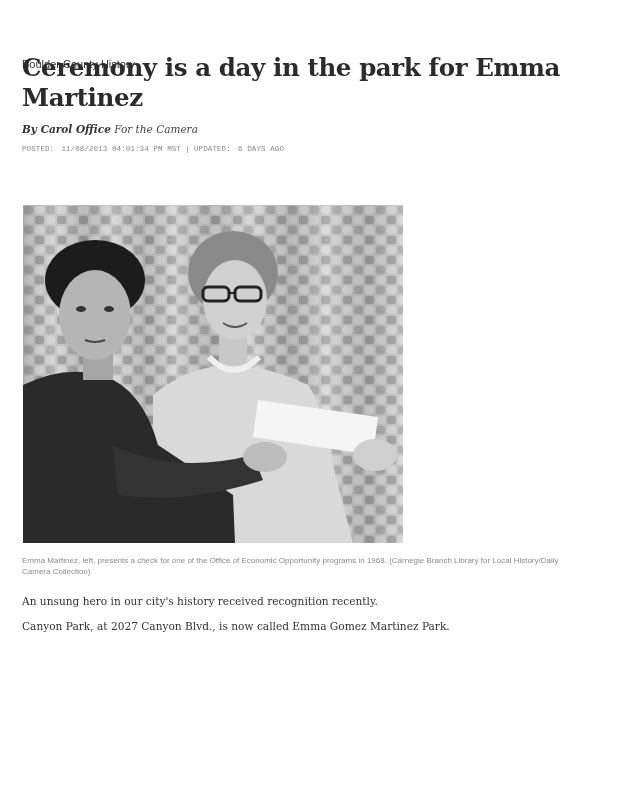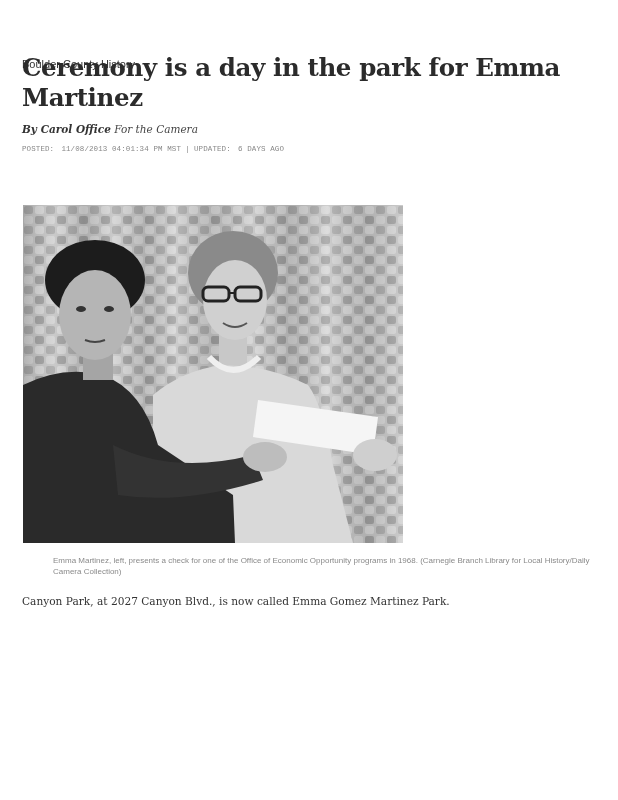--- a/index.html
+++ b/index.html
@@ -82,21 +82,20 @@
     .photo svg { display: block; }
     .caption {
       position: absolute;
       top: 555px;
       left: 0;
       width: 545px;
       font-family: "Liberation Sans", sans-serif;
       font-size: 8px;
       line-height: 11px;
       color: #8a8a8a;
-      margin-left: 31px;
     }
     .body-text {
       position: absolute;
       top: 592px;
       left: 0;
       width: 560px;
       font-family: "DejaVu Serif", serif;
       font-size: 10.6px;
       line-height: 18px;
       color: #333333;
@@ -191,16 +190,17 @@
       <ellipse cx="58" cy="104" rx="5" ry="3" fill="#333"></ellipse>
       <ellipse cx="86" cy="104" rx="5" ry="3" fill="#333"></ellipse>
 
       <path d="M62 135 Q72 139 82 135" stroke="#444" stroke-width="2" fill="none"></path>
     </svg>
   </div>
 
   <div class="caption">Emma Martinez, left, presents a check for one of the Office of Economic Opportunity programs in 1968. (Carnegie Branch Library for Local History/Daily Camera Collection)</div>
 
   <div class="body-text">
+    <p>An unsung hero in our city's history received recognition recently.</p>
     <p>Canyon Park, at 2027 Canyon Blvd., is now called Emma Gomez Martinez Park.</p>
   </div>
 
 </div>
 
 </body></html>

